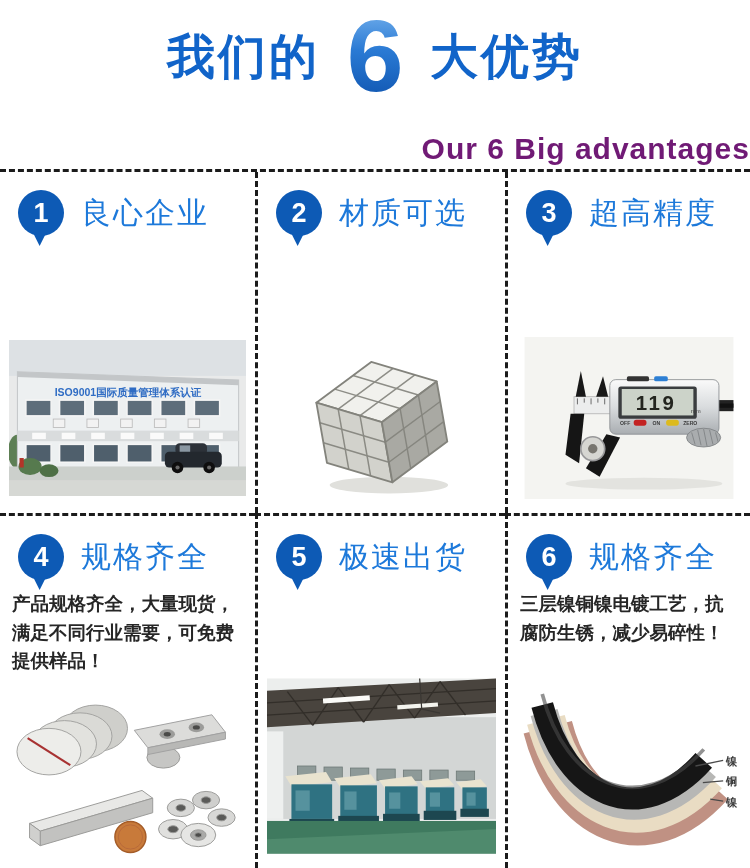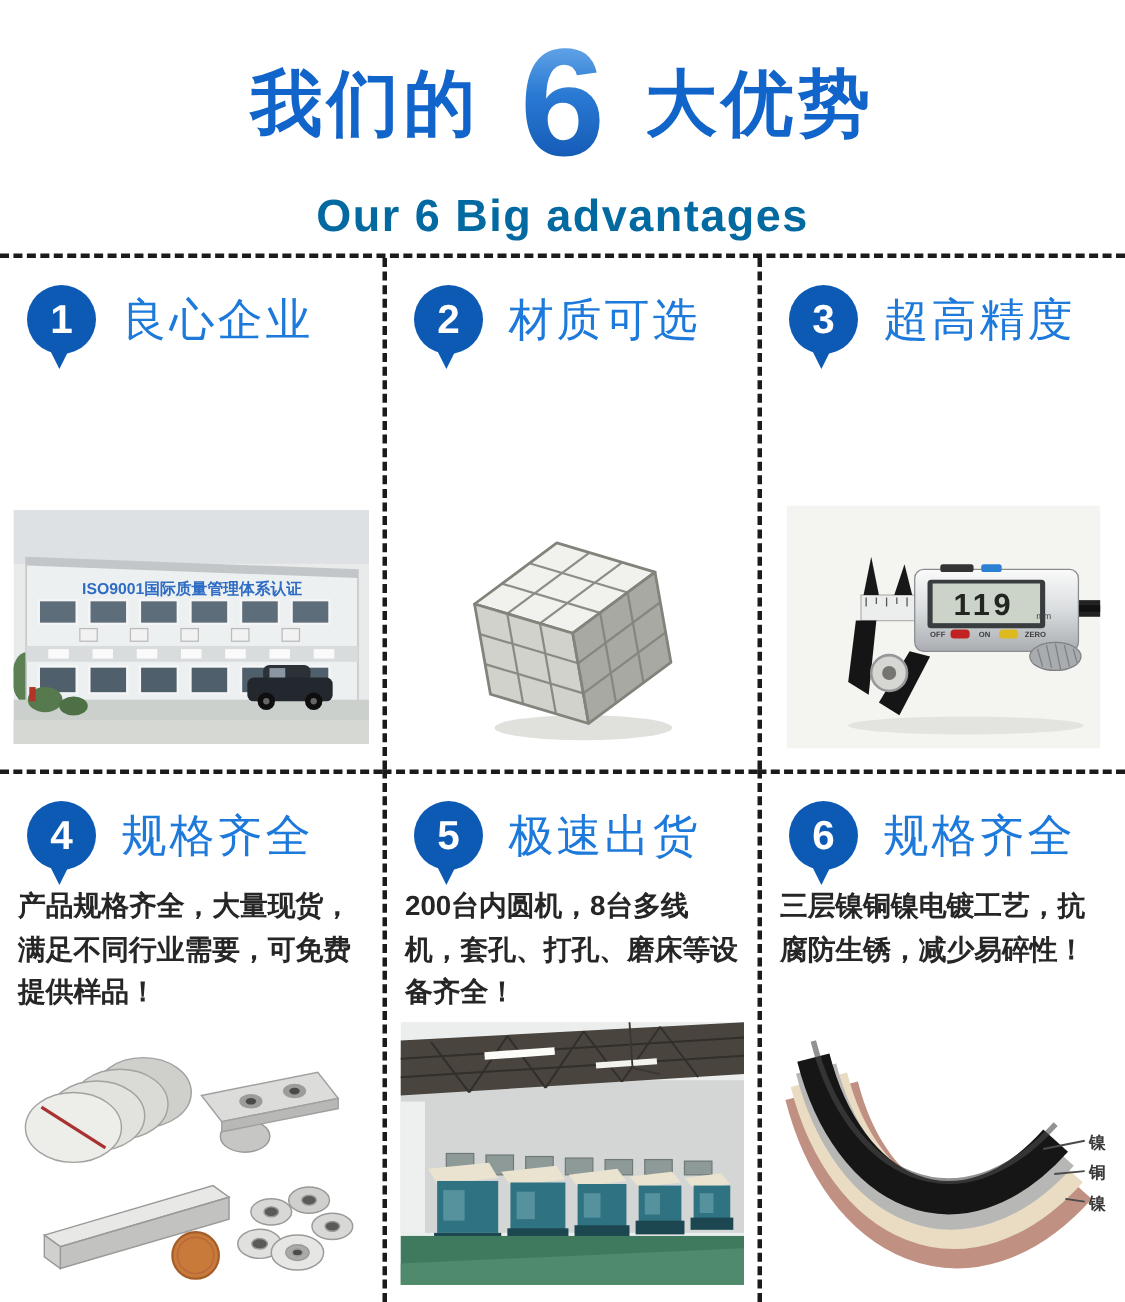--- a/index.html
+++ b/index.html
@@ -1,21 +1,21 @@
 <!DOCTYPE html>
 <html><head>
 <meta charset="utf-8">
 <style>
   html,body{margin:0;padding:0;background:#ffffff;}
   body{width:750px;height:868px;overflow:hidden;font-family:"Liberation Sans","DejaVu Sans",sans-serif;}
-  .header{height:169px;box-sizing:border-box;padding-top:16px;text-align:center;}
+  .header{height:169px;box-sizing:border-box;padding-top:4px;text-align:right;}
   .title-line{display:flex;justify-content:center;align-items:center;gap:18px;height:106px;}
   .title-cn{font-size:48px;font-weight:bold;color:#1164c9;letter-spacing:3px;}
   .big-six{width:74px;height:106px;}
-  .subtitle{font-size:30px;color:#0369a1;font-weight:bold;margin-top:6px;letter-spacing:1px;}
+  .subtitle{font-size:30px;color:#701a75;font-weight:bold;margin-top:22px;letter-spacing:1px;}
   .grid{display:grid;grid-template-columns:255px 250px 245px;grid-template-rows:341px 355px;border-top:3px dashed #1b1b1b;}
   .cell{box-sizing:border-box;padding:14px 9px 0 9px;display:flex;flex-direction:column;}
   .cell.c2,.cell.c3{border-left:3px dashed #1b1b1b;}
   .cell.r2{border-top:3px dashed #1b1b1b;}
   .cell-head{display:flex;align-items:center;gap:17px;padding-left:9px;margin:4px 0 8px 0;}
   .badge{position:relative;width:46px;height:46px;background:#0d5ab5;border-radius:50%;display:flex;align-items:center;justify-content:center;flex:none;}
   .badge::after{content:"";position:absolute;bottom:-10px;left:50%;transform:translateX(-60%);border-left:7px solid transparent;border-right:7px solid transparent;border-top:14px solid #0d5ab5;}
   .badge-num{color:#ffffff;font-size:27px;font-weight:bold;}
   .cell-title{font-size:30px;font-weight:normal;color:#1d79da;margin:0;letter-spacing:2px;}
   .cell-body{font-size:18.5px;font-weight:bold;color:#262626;line-height:1.55;margin:2px 2px 0 3px;}
@@ -261,21 +261,20 @@
     </div>
   </div>
 
   <div class="cell c2 r2">
     <div class="cell-head">
       <div class="badge">
           <span class="badge-num">5</span>
         </div>
       <h2 class="cell-title">极速出货</h2>
     </div>
-    <p class="cell-body">200台内圆机，8台多线机，套孔、打孔、磨床等设备齐全！</p>
     <div class="photo r2">
       <svg viewBox="0 0 225 172" preserveAspectRatio="xMidYMid meet">
         <rect x="0" y="0" width="225" height="172" fill="#eceeed"></rect>
         <rect x="0" y="38" width="225" height="100" fill="#d3d6d5"></rect>
         <polygon points="0,48 0,12 225,0 225,34" fill="#49443e"></polygon>
         <g stroke="#322e29" stroke-width="1.3">
           <line x1="0" y1="24" x2="225" y2="10"></line>
             <line x1="0" y1="36" x2="225" y2="22"></line>
           <line x1="20" y1="13" x2="45" y2="46"></line>
             <line x1="70" y1="9" x2="95" y2="43"></line>

